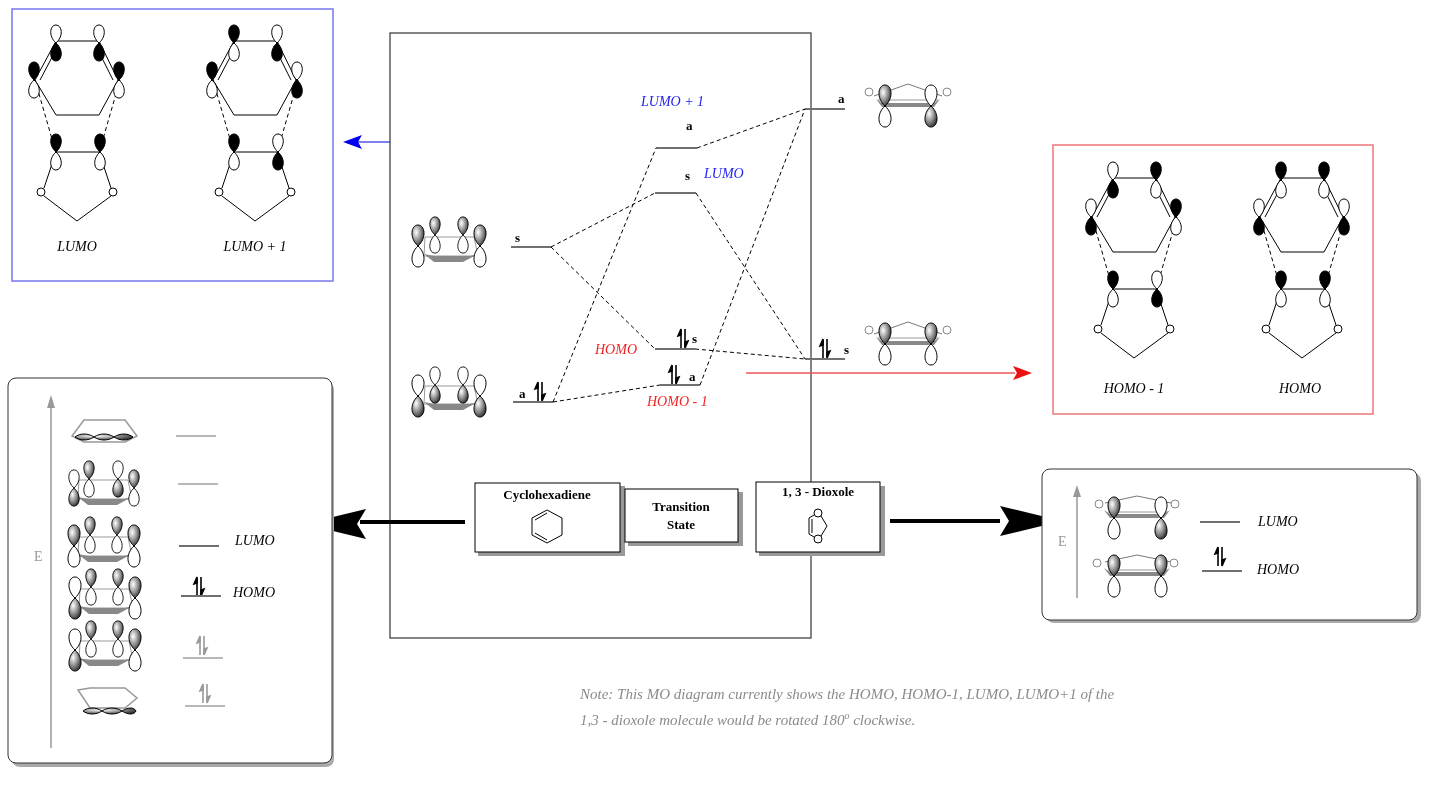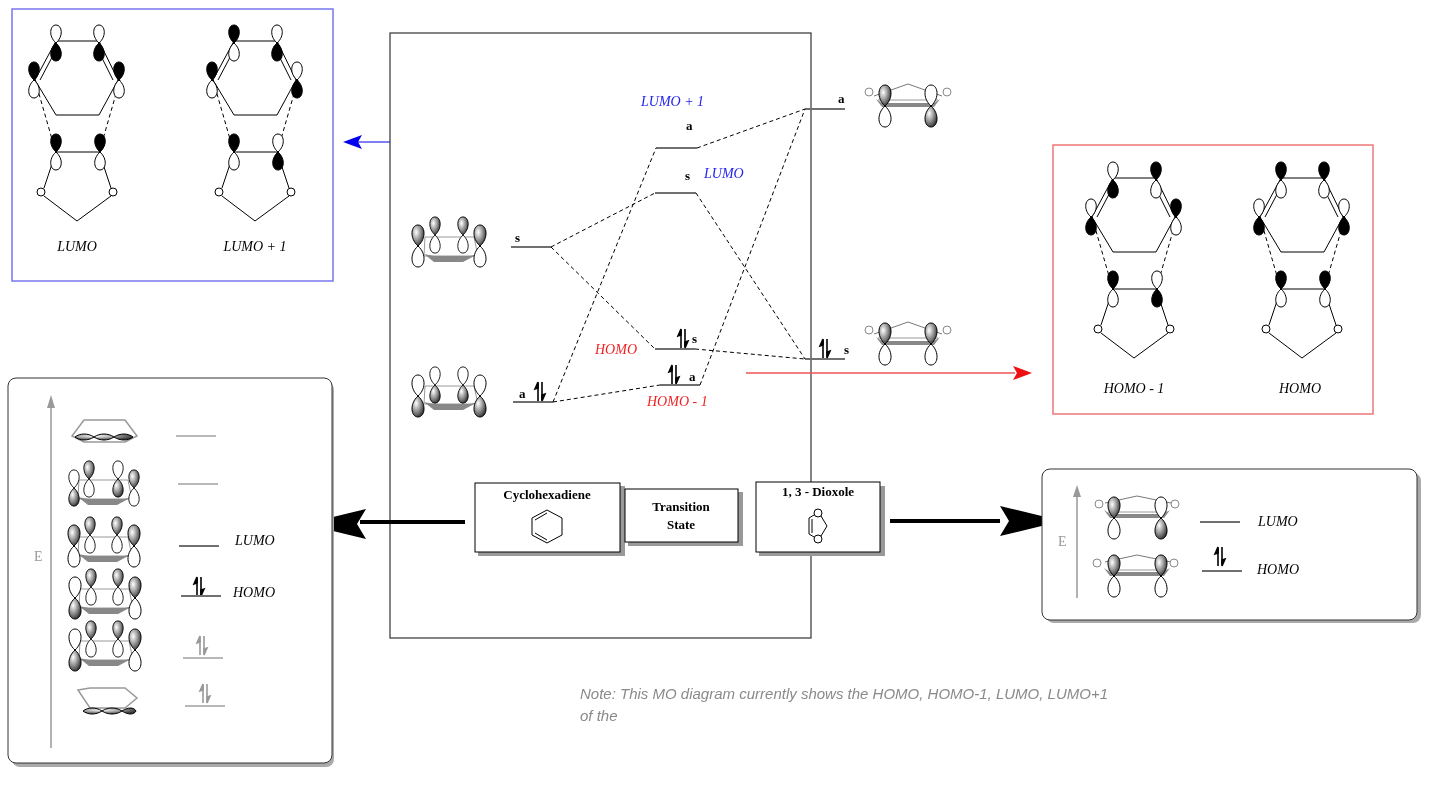--- a/index.html
+++ b/index.html
@@ -1,20 +1,20 @@
 <!DOCTYPE html>
 <html><head>
 <meta charset="utf-8">
 <style>
   html, body { margin: 0; padding: 0; background: #ffffff; }
   body { width: 1436px; height: 787px; position: relative; overflow: hidden; font-family: "Liberation Serif", "DejaVu Serif", serif; }
   #diagram { position: absolute; left: 0; top: 0; }
   .lbl-bold { font-family: "Liberation Serif", serif; font-weight: bold; fill: #000; }
   .lbl-it { font-family: "Liberation Serif", serif; font-style: italic; }
-  .note { position: absolute; left: 580px; top: 683px; width: 540px; font-family: Liberation Sans, sans-serif; font-style: italic; font-size: 15px; line-height: 22px; color: #8a8a8a; }
+  .note { position: absolute; left: 580px; top: 683px; width: 540px; font-family: Liberation Serif, serif; font-style: italic; font-size: 15px; line-height: 22px; color: #8a8a8a; }
   .note sup { font-size: 10px; }
 </style>
 </head>
 <body>
 
 <svg id="diagram" width="1436" height="787" viewBox="0 0 1436 787" xmlns="http://www.w3.org/2000/svg">
   <defs>
     <radialGradient id="lobeShade" cx="35%" cy="35%" r="70%">
       <stop offset="0%" stop-color="#ffffff"></stop>
       <stop offset="60%" stop-color="#888888"></stop>
@@ -410,13 +410,14 @@
       <line x1="2" y1="-19" x2="2" y2="-1"></line>
         <path d="M2,0 L5,-7 L2,-6 Z"></path>
     </g>
     <line x1="1202" y1="571" x2="1242" y2="571" stroke="#707070" stroke-width="2"></line>
     <text x="1257" y="574" font-size="14" class="lbl-it" fill="#000">HOMO</text>
   </g>
 </svg>
 
 <div class="note">
   <div>Note: This MO diagram currently shows the HOMO, HOMO-1, LUMO, LUMO+1 of the</div>
+  <div><span>1,3 - dioxole molecule would be rotated 180</span><sup>o</sup><span> clockwise.</span></div>
 </div>
 
 </body></html>

